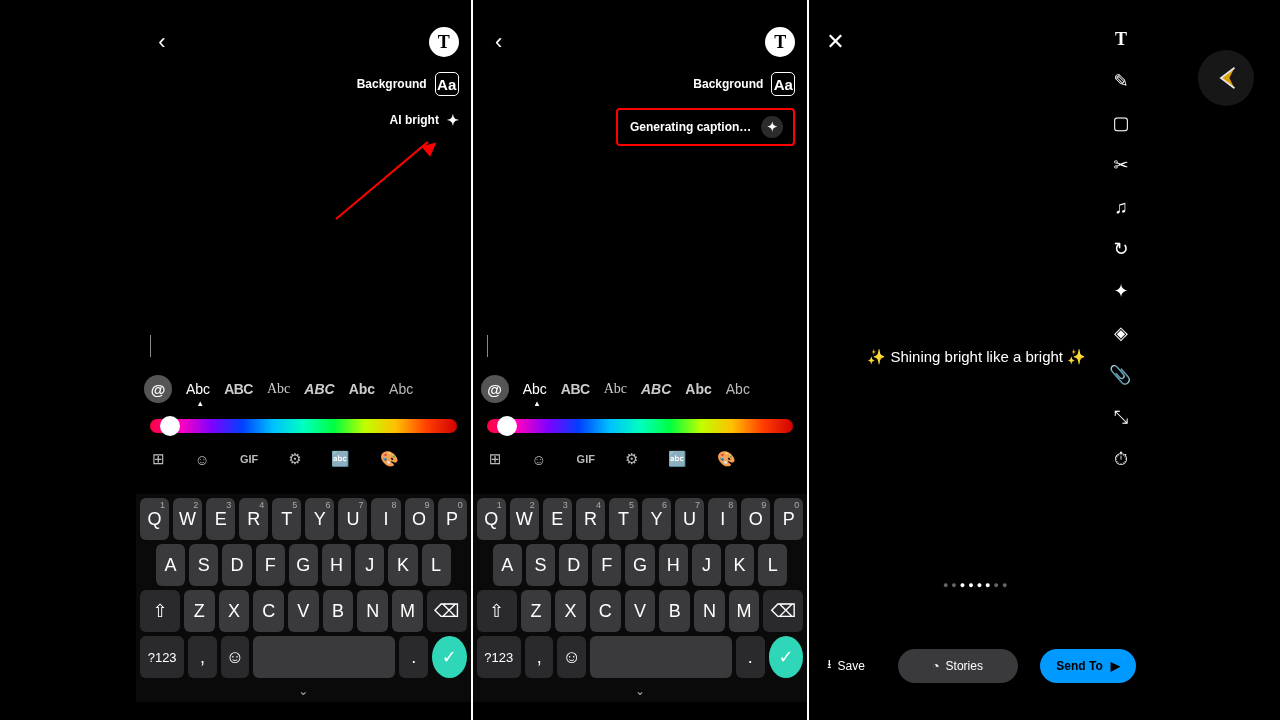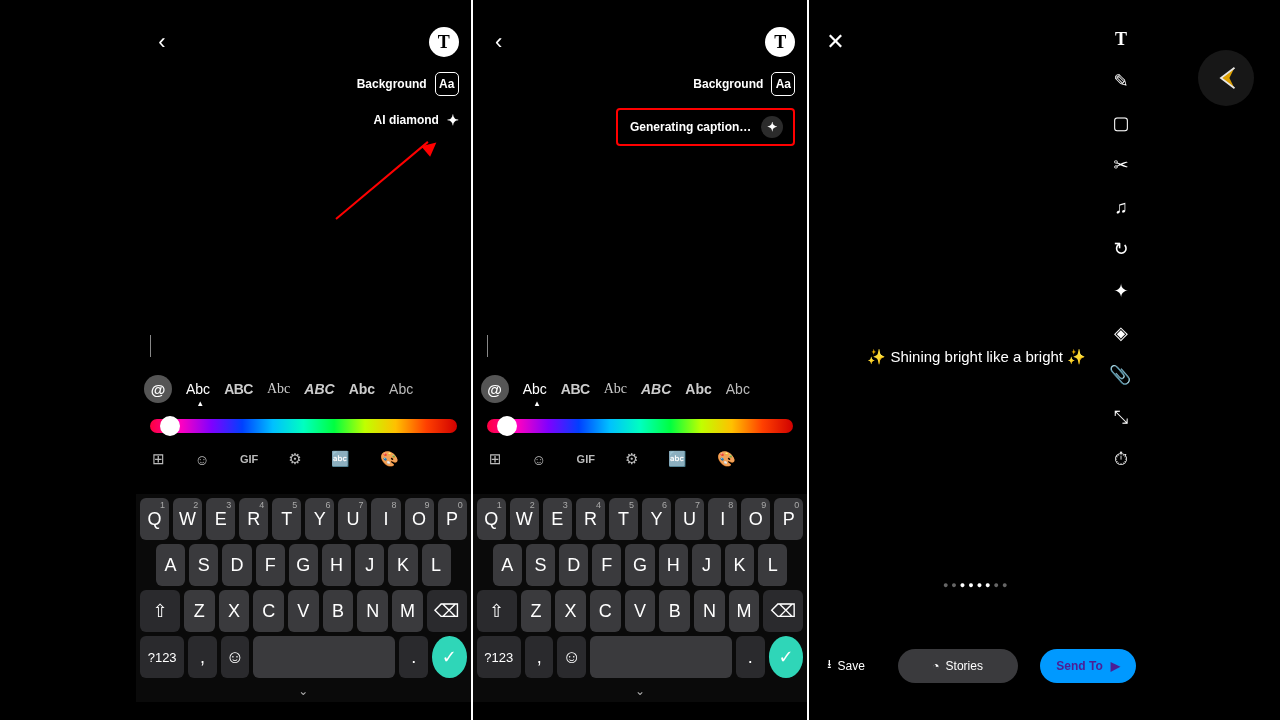--- a/index.html
+++ b/index.html
@@ -65,21 +65,21 @@
     font-size: 12px;
     font-weight: 600;
   }
   .opt-row.bg { top: 72px; margin-left: 44px; }
   .opt-row.ai { top: 112px; }
   .aa-box {
     width: 24px; height: 24px;
     border: 1.5px solid #fff;
     border-radius: 5px;
     display: flex; align-items:center; justify-content:center;
-    font-size: 12px; font-weight:700;
+    font-size: 15px; font-weight:700;
   }
   .sparkle {
     font-size: 14px;
   }
   .gen-box {
     border: 2px solid #f00;
     border-radius: 4px;
     padding: 6px 10px 6px 12px;
     display:flex; align-items:center; gap:10px;
   }
@@ -223,21 +223,21 @@
     display:flex;align-items:center;gap:6px;color:#fff;font-size:12px;
     padding:8px 10px;cursor:pointer;
   }
   .stories-pill{
     flex:1;max-width:120px;margin:0 auto;
     background:#3a3a3d;border-radius:20px;
     display:flex;align-items:center;justify-content:center;gap:6px;
     color:#fff;font-size:12px;height:34px;cursor:pointer;
   }
   .sendto{
-    background:#0099ff;color:#4c1d95;border-radius:20px;
+    background:#0099ff;color:#000000;border-radius:20px;
     height:34px;padding:0 16px;display:flex;align-items:center;gap:8px;
     font-size:12px;font-weight:600;cursor:pointer;
   }
   
   .wmark{
     position:absolute;right:26px;top:50px;
     width:56px;height:56px;border-radius:50%;
     background:#1a1a1a;
     display:flex;align-items:center;justify-content:center;
     opacity:0.9;
@@ -252,21 +252,21 @@
   <div class="panel">
     <div class="topbar">
       <div class="back-chevron">‹</div>
       <div class="t-circle">T</div>
     </div>
     <div class="opt-row bg">
       <span>Background</span>
       <span class="aa-box">Aa</span>
     </div>
     <div class="opt-row ai">
-      <span>AI diamond</span>
+      <span>AI bright</span>
       <span class="sparkle">✦</span>
     </div>
     <div class="arrow-wrap">
       <div class="arrow-line"></div>
         <div class="arrow-head"></div>
     </div>
     <div class="text-cursor"></div>
 
     <div class="fontrow">
       <div class="at-circ">@</div>

